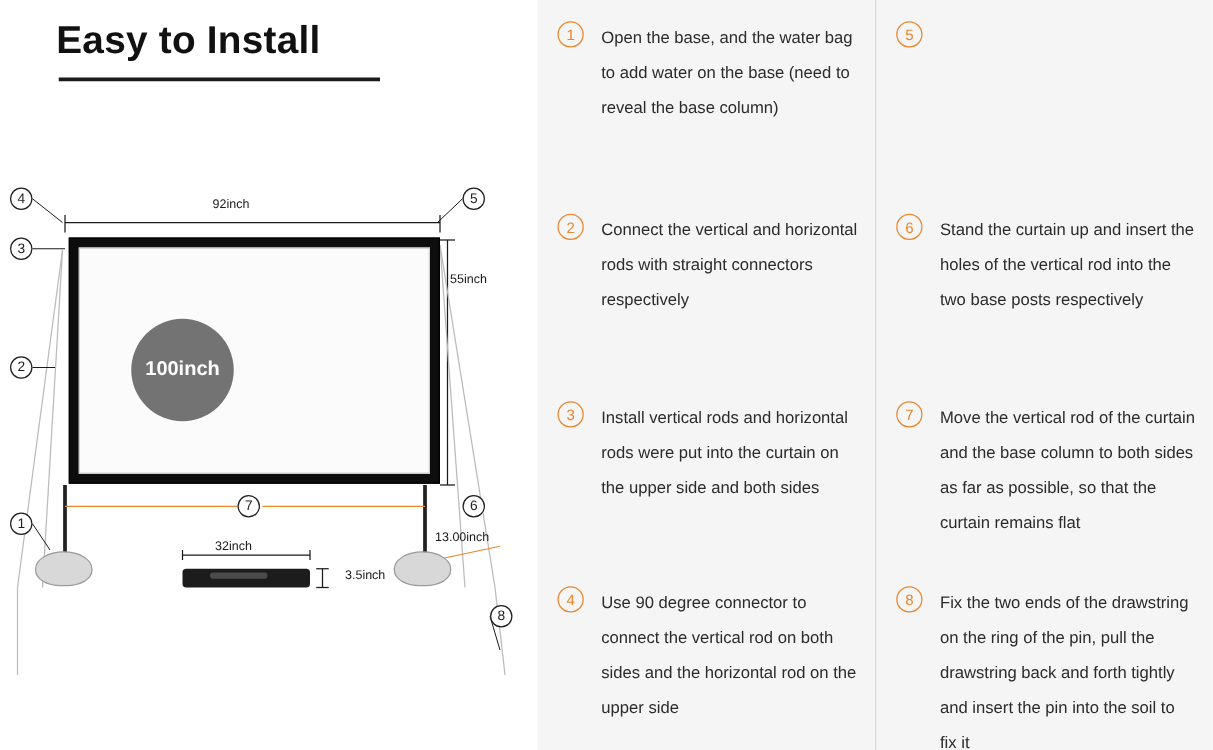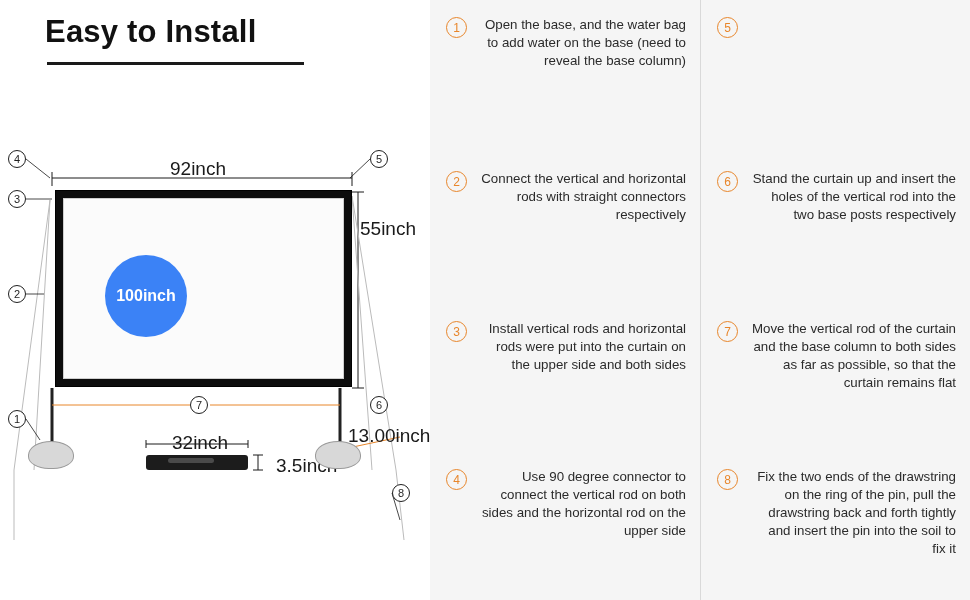--- a/index.html
+++ b/index.html
@@ -75,32 +75,32 @@
     height: 100%;
     pointer-events: none;
   }
   .circle-100 {
     position: absolute;
     left: 105px;
     top: 255px;
     width: 82px;
     height: 82px;
     border-radius: 50%;
-    background: #3b82f6;
+    background: #737373;
     color: #ffffff;
     font-size: 16px;
     font-weight: bold;
     display: flex;
     align-items: center;
     justify-content: center;
   }
 
   .dim-label {
     position: absolute;
-    font-size: 19px;
+    font-size: 10px;
     color: #1a1a1a;
     white-space: nowrap;
   }
   .lbl-92 { left: 170px; top: 158px; }
   .lbl-55 { left: 360px; top: 218px; }
   .lbl-32 { left: 172px; top: 432px; }
   .lbl-35 { left: 264px; top: 455px; margin-left: 12px; }
   .lbl-13 { left: 348px; top: 425px; }
 
   .bagcase {
@@ -193,23 +193,22 @@
     font-weight: normal;
     display: flex;
     align-items: center;
     justify-content: center;
     box-sizing: border-box;
     margin-top: 1px;
   }
   .step-text {
     margin-left: 14px;
     font-size: 13.3px;
-    line-height: 18px;
+    line-height: 28px;
     color: #2b2b2b;
-    text-align: right;
   }
 </style>
 </head>
 <body>
 
 <div class="page">
 
   <div class="left-panel">
 
     <div class="title">Easy to Install</div>

